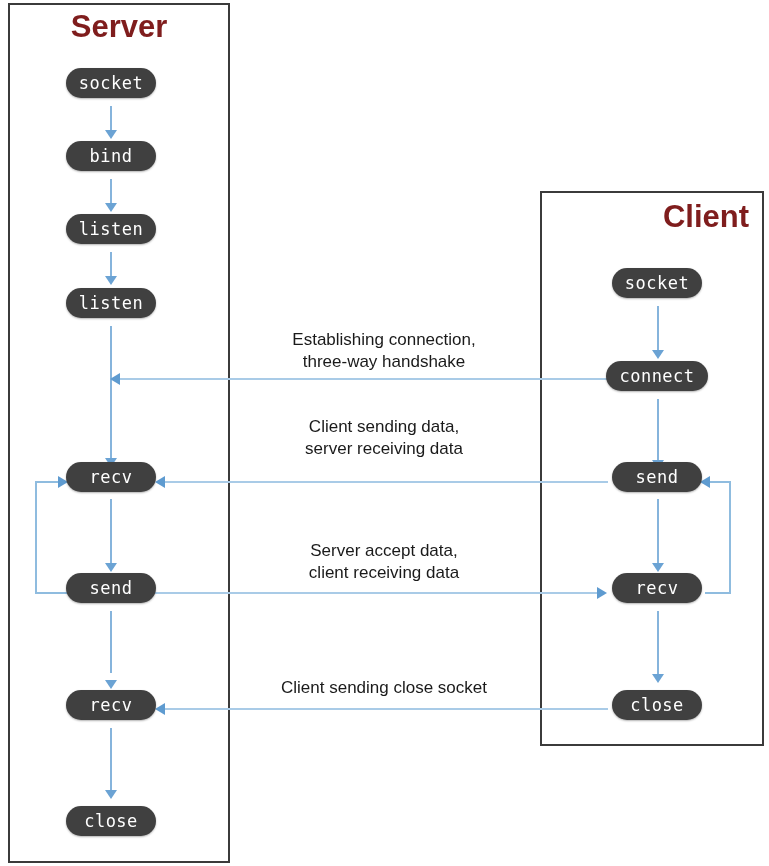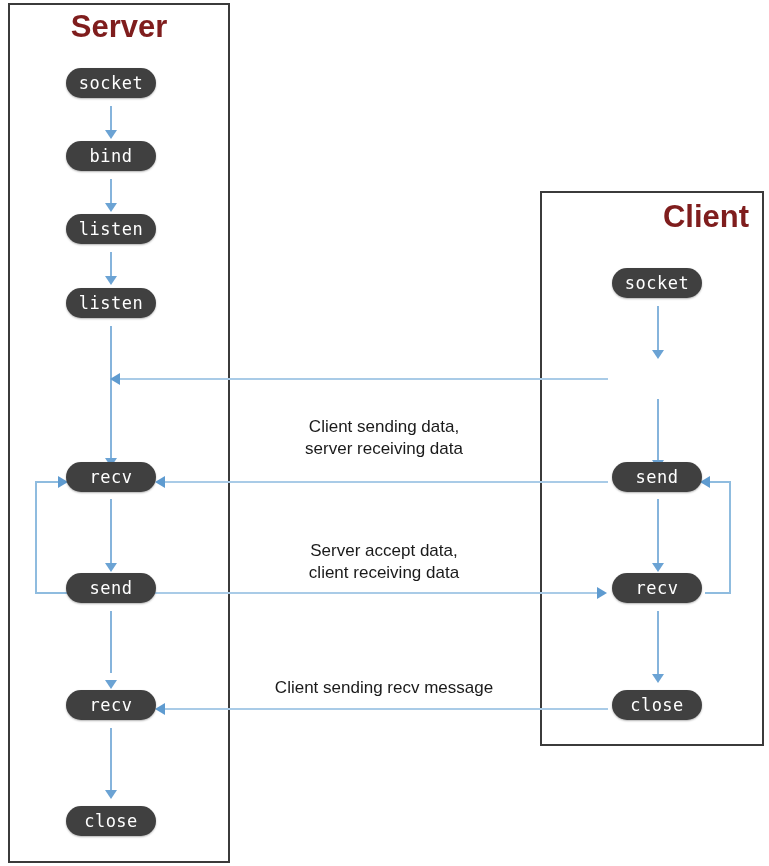--- a/index.html
+++ b/index.html
@@ -194,33 +194,38 @@
   <div class="node" id="s-recv2" style="left:66px; top:690px; width:90px;">
     <span>recv</span>
   </div>
   <div class="node" id="s-close" style="left:66px; top:806px; width:90px;">
     <span>close</span>
   </div>
 
   <div class="node" id="c-socket" style="left:612px; top:268px; width:90px;">
     <span>socket</span>
   </div>
+  <div class="node" id="c-connect" style="left:606px; top:361px; width:102px;">
+    <span>connect</span>
+  </div>
   <div class="node" id="c-send" style="left:612px; top:462px; width:90px;">
     <span>send</span>
   </div>
   <div class="node" id="c-recv" style="left:612px; top:573px; width:90px;">
     <span>recv</span>
   </div>
   <div class="node" id="c-close" style="left:612px; top:690px; width:90px;">
     <span>close</span>
   </div>
 
 
+  <div class="mid-label" style="left:239px; top:329px; width:290px;">Establishing connection,
+three-way handshake</div>
 
   <div class="mid-label" style="left:239px; top:416px; width:290px;">Client sending data,
 server receiving data</div>
 
   <div class="mid-label" style="left:239px; top:540px; width:290px;">Server accept data,
 client receiving data</div>
 
-  <div class="mid-label" style="left:239px; top:677px; width:290px;">Client sending recv message</div>
+  <div class="mid-label" style="left:239px; top:677px; width:290px;">Client sending close socket</div>
 
 </div>
 
 </body></html>

